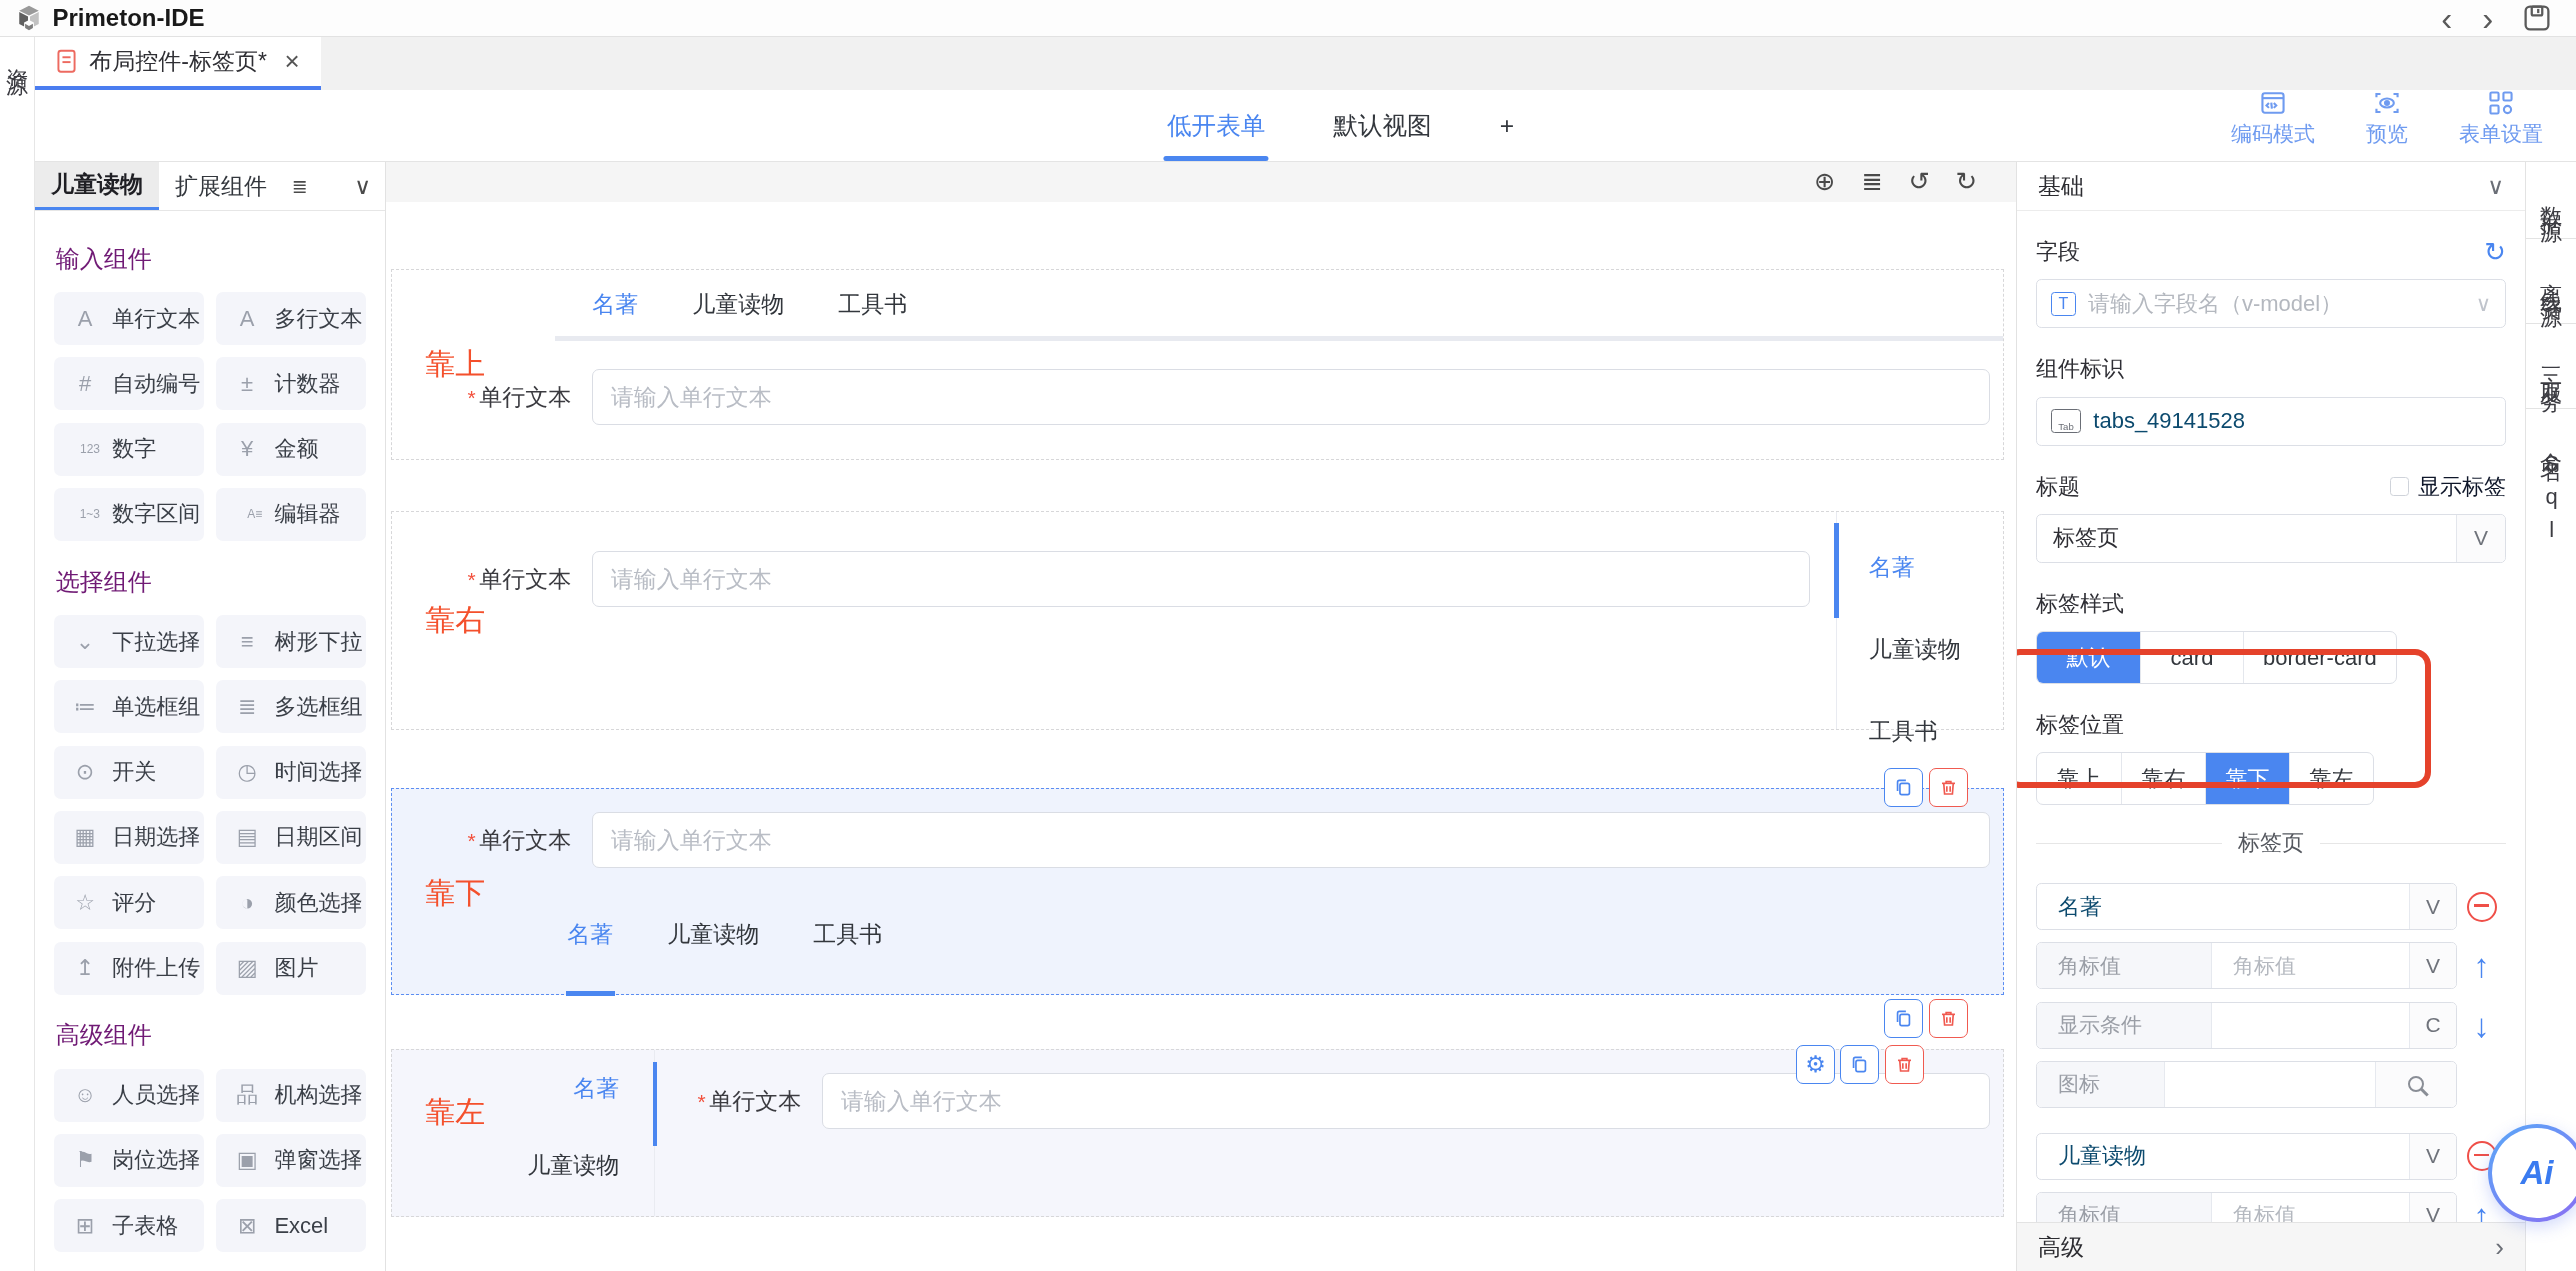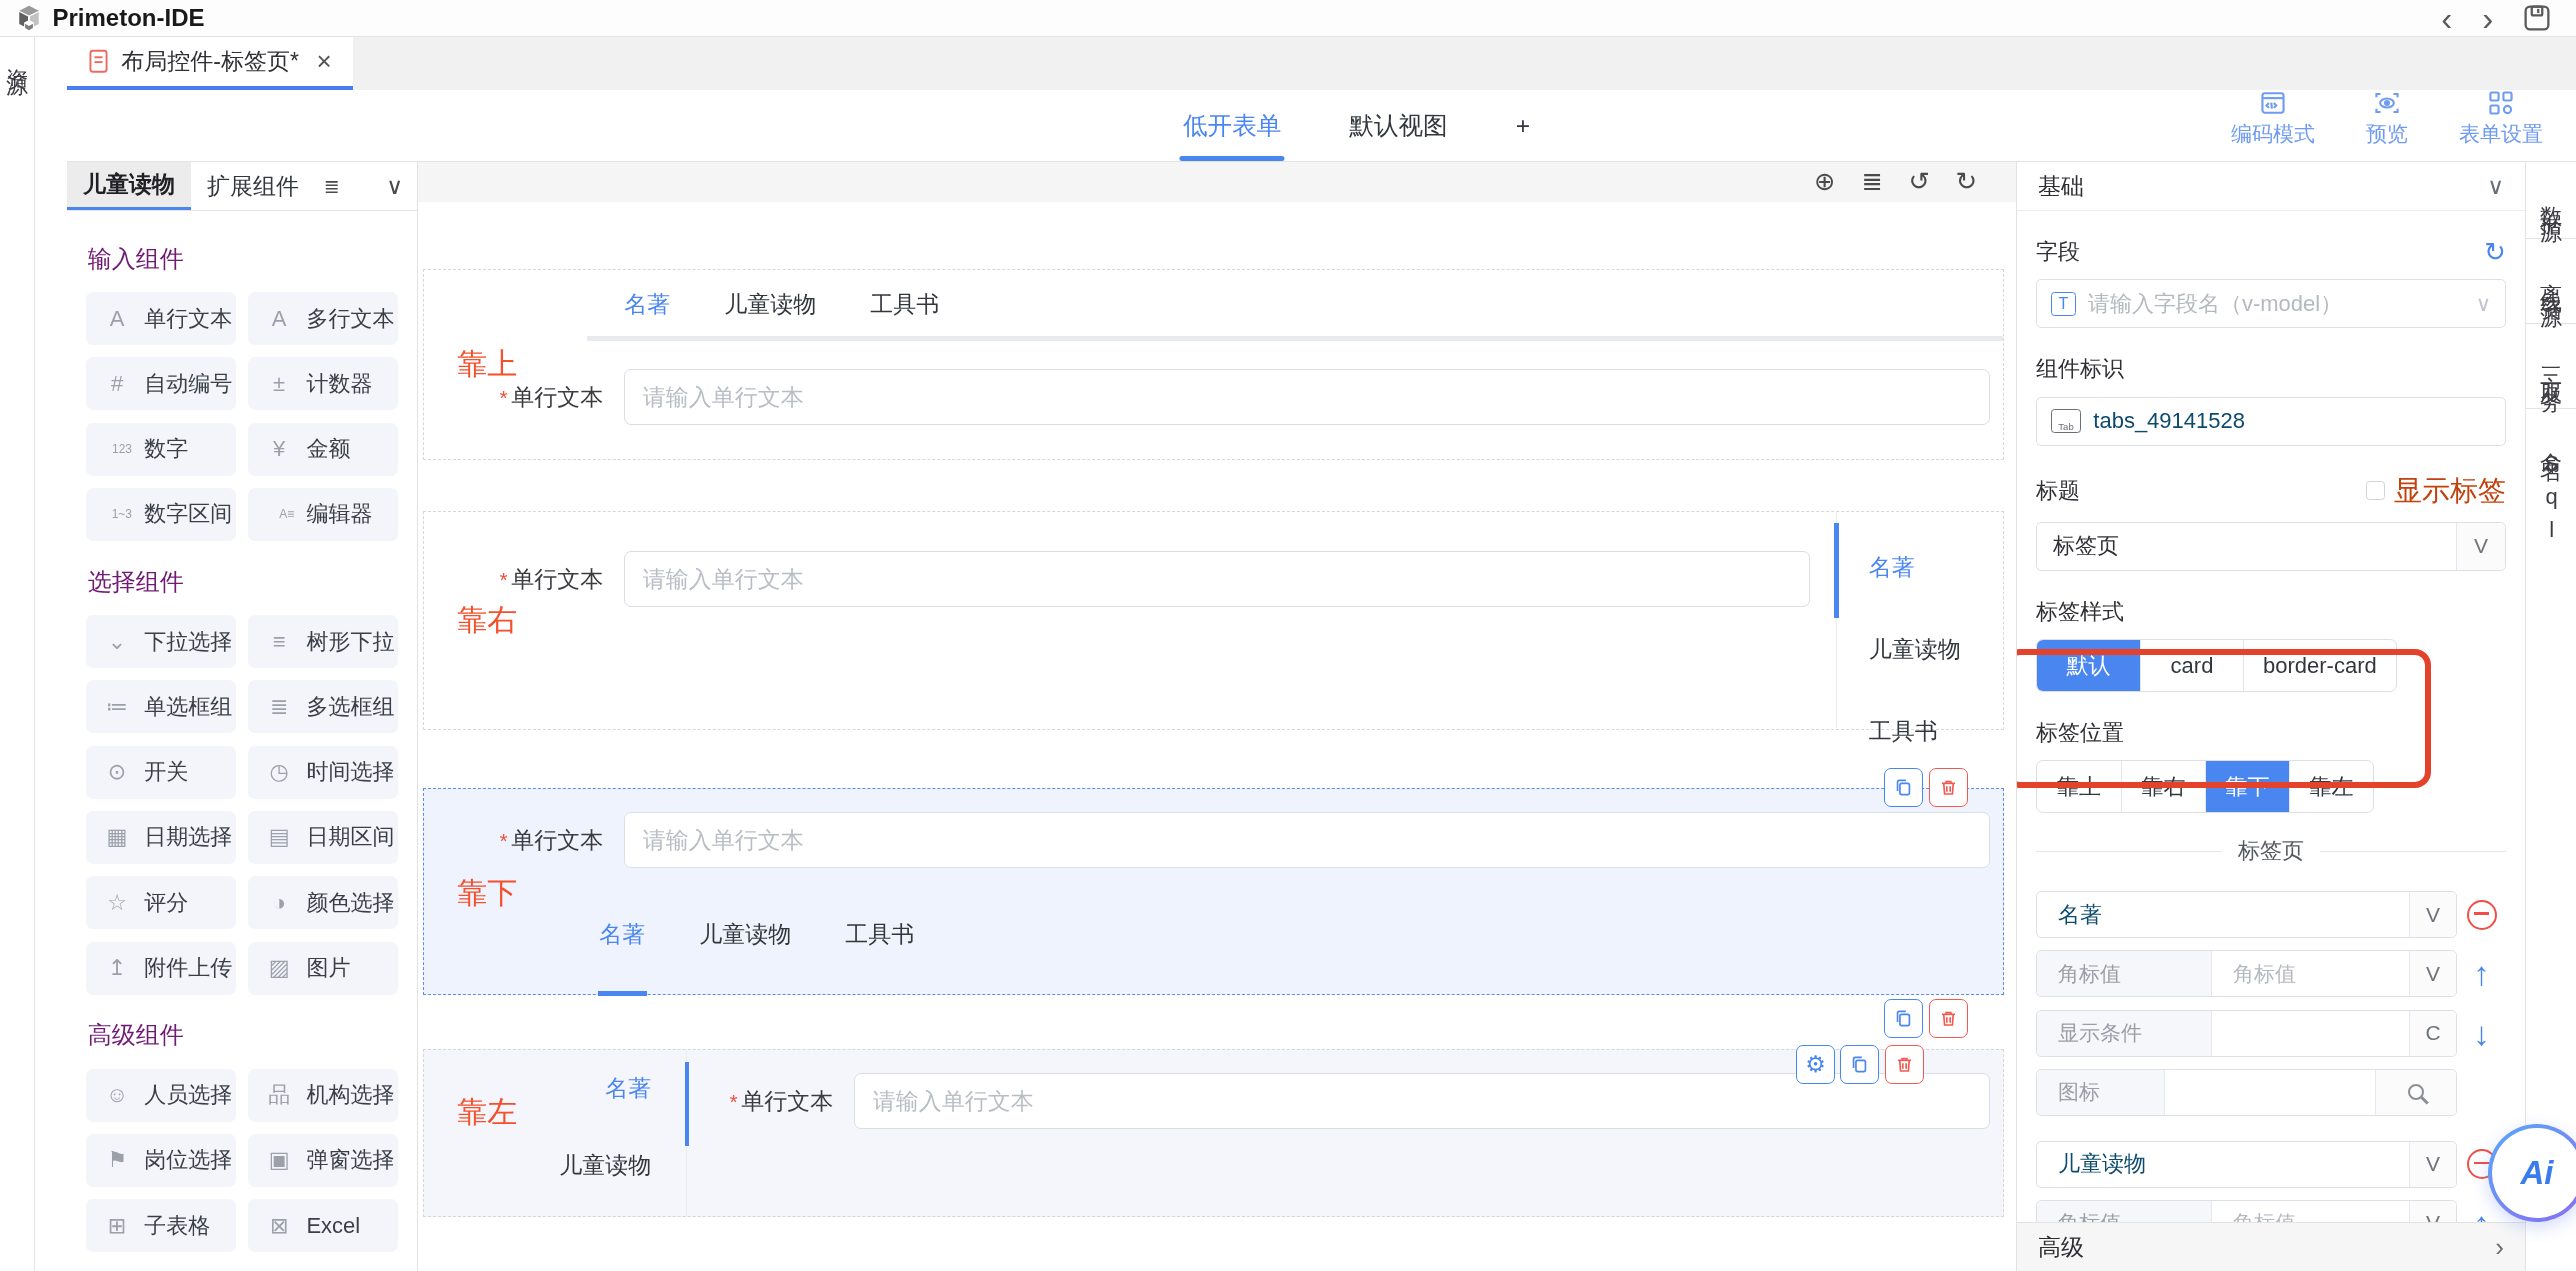--- a/index.html
+++ b/index.html
@@ -8,21 +8,21 @@
   .page { position:relative; width:2576px; height:1271px; }
 
   
   .titlebar { height:37px; background:#fdfdfd; border-bottom:0.9px solid #e2e2e2;
     display:flex; align-items:center; padding:0 16px; }
   .app-title { font-size:24px; font-weight:700; color:#191919; margin-left:10.5px; }
   .tb-right { margin-left:auto; display:flex; align-items:center; gap:30px; padding-right:8.8px; }
   .nav-arrow { font-size:33px; color:#5a5a5a; line-height:1; cursor:default; }
 
   
-  .body { display:flex; height:1234px;gap:32px; }
+  .body { display:flex; height:1234px; }
   .left-strip { width:35px; flex:0 0 35px; border-right:0.9px solid #e6e6e6; background:#fff; padding-top:14px; display:flex; justify-content:center; }
   .vtext { writing-mode:vertical-rl; text-orientation:upright; font-size:22px; color:#3c3c42; letter-spacing:6.1px; line-height:1.1; }
   .main { flex:1; min-width:0; display:flex; flex-direction:column; }
 
   
   .doc-row { height:53px; background:#f1f1f1; display:flex; align-items:stretch; }
   .doc-tab { background:#fff; display:flex; align-items:center; gap:12.3px; padding:0 21px; border-bottom:4.4px solid #4a7df0; }
   .doc-tab-label { font-size:23px; color:#2f2f34; }
   .doc-close { font-size:26px; color:#555; margin-left:5.3px; }
 
@@ -106,21 +106,21 @@
   .rp-label { font-size:22px; color:#2f2f35; margin:26px 0 12.3px; display:flex; align-items:center; }
   .refresh { margin-left:auto; color:#4a86f0; font-size:26px; line-height:1; }
   .rp-select { height:49px; border:0.9px solid #dcdfe6; border-radius:5.3px; display:flex; align-items:center; padding:0 14px; gap:12.3px; background:#fff; }
   .t-icon { width:24.6px; height:24.6px; border:1.8px solid #4a86f0; border-radius:3.5px; color:#4a86f0; font-size:16px; display:flex; align-items:center; justify-content:center; flex:0 0 24.6px; }
   .tab-icon { width:30px; height:24.6px; border:1.8px solid #6a6e76; border-radius:3.5px; color:#6a6e76; font-size:9.6px; display:flex; align-items:end; justify-content:center; flex:0 0 30px; }
   .ph { color:#b4b8bf; font-size:22px; }
   .val { color:#0c4a6e; font-size:22px; }
   .sel-chev { margin-left:auto; color:#c0c4cc; font-size:21px; }
   .cb-group { margin-left:auto; display:flex; align-items:center; gap:8.8px; }
   .cb { width:19px; height:19px; border:1.8px solid #cfd3da; border-radius:3.5px; background:#fff; }
-  .cb-label { font-size:28px; color:#c2410c; }
+  .cb-label { font-size:22px; color:#0f172a; }
   .suffix-input { height:49px; border:0.9px solid #dcdfe6; border-radius:5.3px; display:flex; align-items:stretch; overflow:hidden; background:#fff; }
   .suffix-input input { flex:1; border:none; outline:none; padding:0 16px; font-size:22px; color:#2f2f35; background:transparent; }
   .sfx { width:49px; border-left:0.9px solid #e3e6ec; background:#fbfbfc; display:flex; align-items:center; justify-content:center; color:#6f737b; font-size:21px; flex:0 0 49px; }
   .seg-group { display:inline-flex; border:0.9px solid #dcdfe6; border-radius:7px; overflow:hidden; background:#fff; }
   .seg { min-width:103px; height:51px; display:flex; align-items:center; justify-content:center; font-size:22px; color:#33373d; border-left:0.9px solid #e4e7ed; padding:0 19px; }
   .seg:first-child { border-left:none; }
   .seg.active { background:#4a86f0; color:#fff; }
   .seg-group.pos .seg { min-width:84px; padding:0 16px; }
   .annotation { position:absolute; left:-13px; top:487px; width:427px; height:139px; border:6.1px solid #e5422b; border-radius:16px; pointer-events:none; z-index:6; }
   .divider-head { display:flex; align-items:center; margin-top:23px; }

